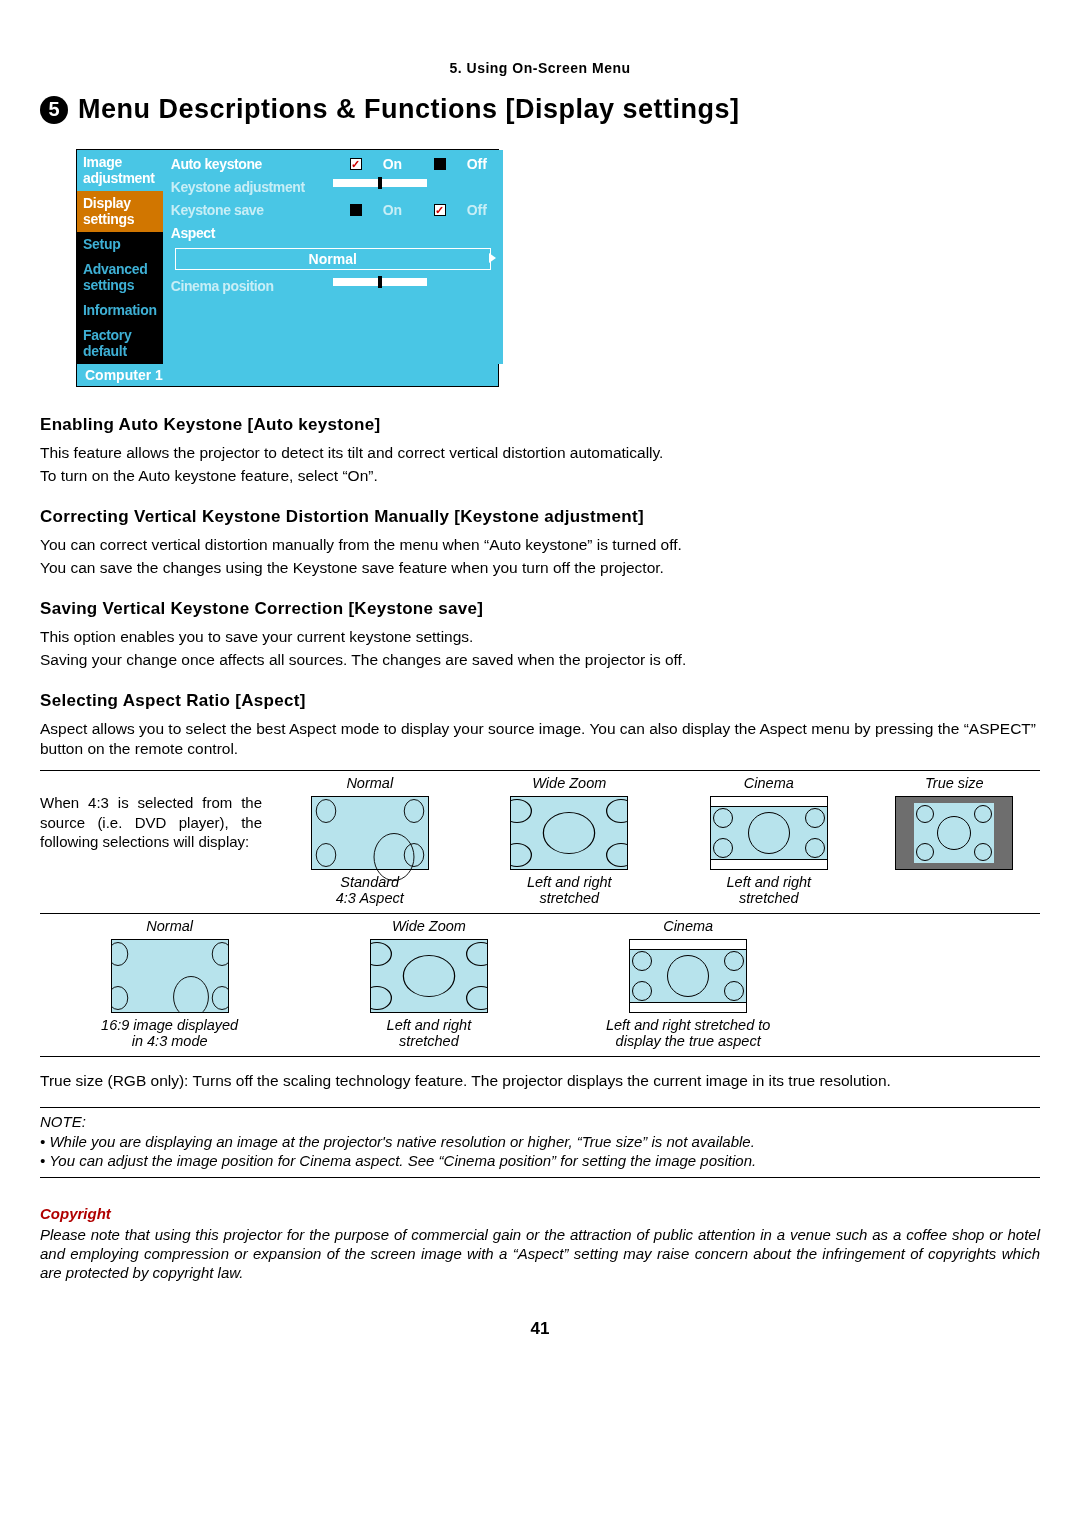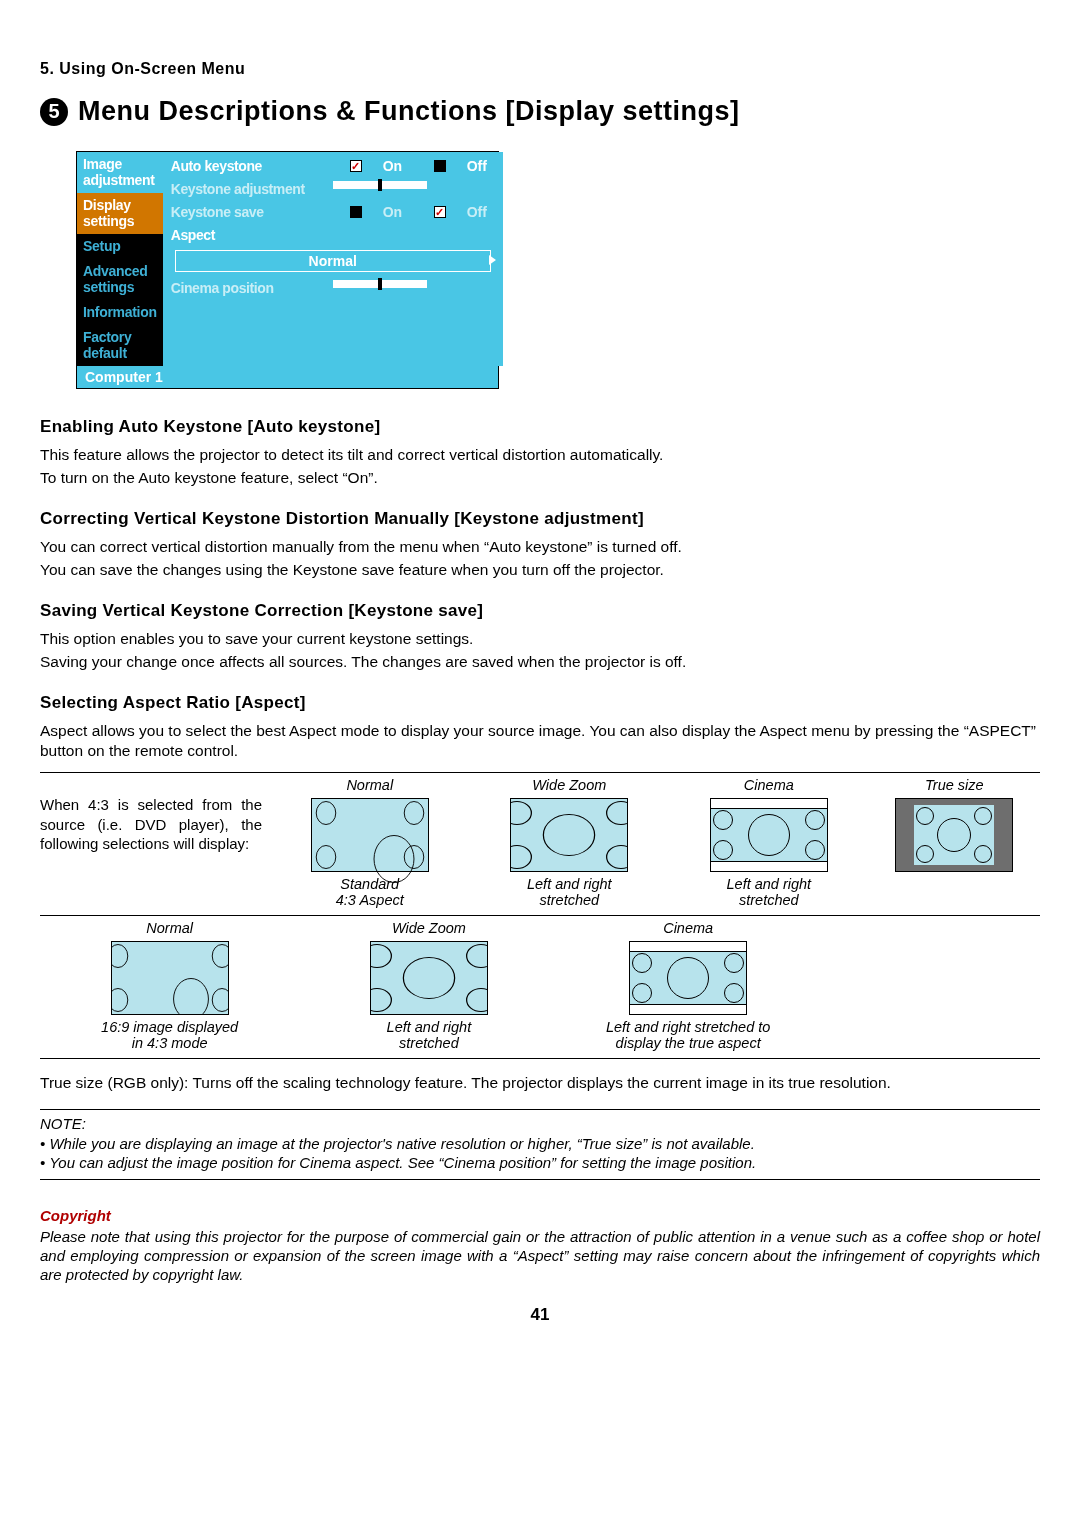--- a/index.html
+++ b/index.html
@@ -6,23 +6,23 @@
   body {
     font-family: Arial, Helvetica, sans-serif;
     font-size: 15.5px;
     color: #000;
     background: #fff;
     width: 1080px;
     margin: 0 auto;
     padding: 60px 40px 40px 40px;
   }
   .chapter-header {
-    text-align: left;
+    text-align: center;
     font-weight: 900;
-    font-size: 16px;
+    font-size: 14px;
     margin-bottom: 18px;
     letter-spacing: 0.5px;
   }
   .title-row {
     display: flex;
     align-items: center;
     gap: 10px;
     margin-bottom: 24px;
   }
   .circle-num {
@@ -219,21 +219,21 @@
     font-size: 15px;
     line-height: 1.28;
     font-style: italic;
     text-align: justify;
   }
   .copyright .hd { font-weight: 900; color: #b00000; font-style: italic; display: block; margin-bottom: 2px; }
   .pagenum {
     text-align: center;
     font-weight: 900;
     font-size: 17px;
-    margin-top: 20px;
+    margin-top: 36px;
   }
 </style>
 </head>
 <body>
 
 <div class="chapter-header">5. Using On-Screen Menu</div>
 
 <div class="title-row">
   <div class="circle-num">5</div>
   <h1>Menu Descriptions &amp; Functions [Display settings]</h1>

